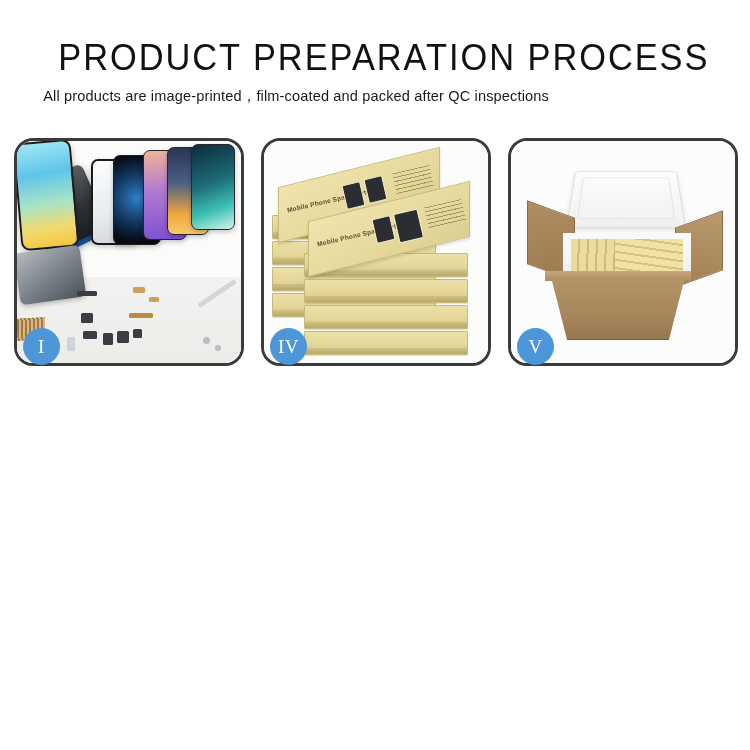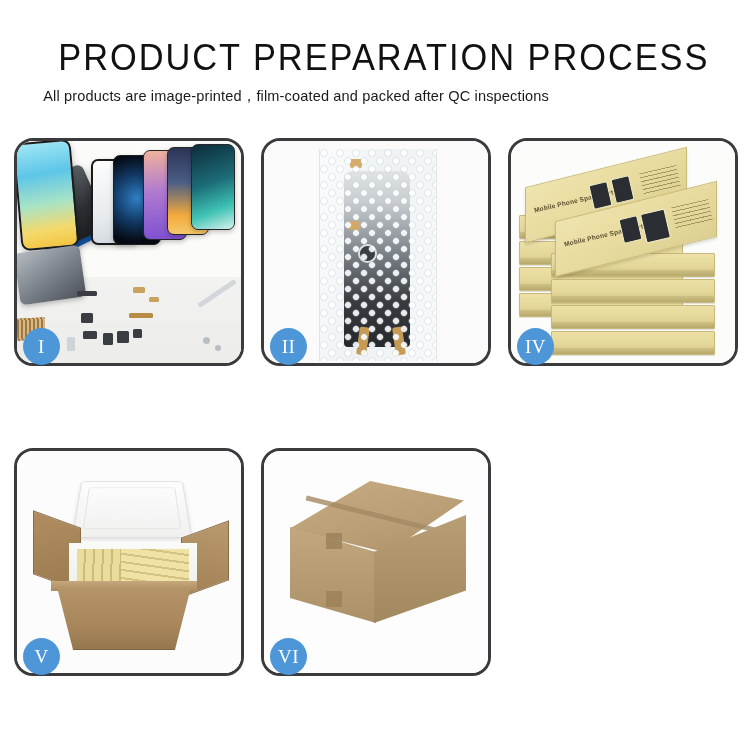--- a/index.html
+++ b/index.html
@@ -421,34 +421,20 @@
         <div class="sp" style="left:116px;top:188px;width:9px;height:9px;"></div>
         <div class="sp" style="left:50px;top:196px;width:8px;height:14px;background:#cfd4d8;"></div>
         <div class="sp" style="left:112px;top:172px;width:24px;height:5px;background:#b98c45;"></div>
         <div class="sp" style="left:186px;top:196px;width:7px;height:7px;background:#b9bec4;border-radius:50%;"></div>
         <div class="sp" style="left:198px;top:204px;width:6px;height:6px;background:#b9bec4;border-radius:50%;"></div>
         <div class="sp" style="left:178px;top:150px;width:44px;height:5px;background:#d2d6da;transform:rotate(-34deg);"></div>
       </div>
       <div class="badge">I</div>
     </div>
 
-    <div class="panel">
-      <div class="panel-inner p2">
-        <div class="bag">
-          <div class="part"></div>
-          <div class="camring"></div>
-          <div class="tape" style="left:30px;top:10px;"></div>
-          <div class="tape" style="left:28px;top:72px;"></div>
-          <div class="flexA"></div>
-          <div class="flexB"></div>
-          <div class="bubbles"></div>
-        </div>
-      </div>
-      <div class="badge">II</div>
-    </div>
 
 
     <div class="panel">
       <div class="panel-inner p4">
 
         <div class="stackbox" style="left:8px;top:74px;">
             <div class="edge"></div>
           </div>
         <div class="stackbox" style="left:8px;top:100px;">
             <div class="edge"></div>
@@ -495,26 +481,15 @@
         <div class="flapR"></div>
         <div class="foamtray"></div>
         <div class="ybundle"></div>
         <div class="ybundle2"></div>
         <div class="frontlip"></div>
         <div class="front"></div>
       </div>
       <div class="badge">V</div>
     </div>
 
-    <div class="panel">
-      <div class="panel-inner p6">
-        <div class="top"></div>
-        <div class="seam"></div>
-        <div class="faceL"></div>
-        <div class="faceR"></div>
-        <div class="tab1"></div>
-        <div class="tab2"></div>
-      </div>
-      <div class="badge">VI</div>
-    </div>
 
   </div>
 </div>
 
 </body></html>

